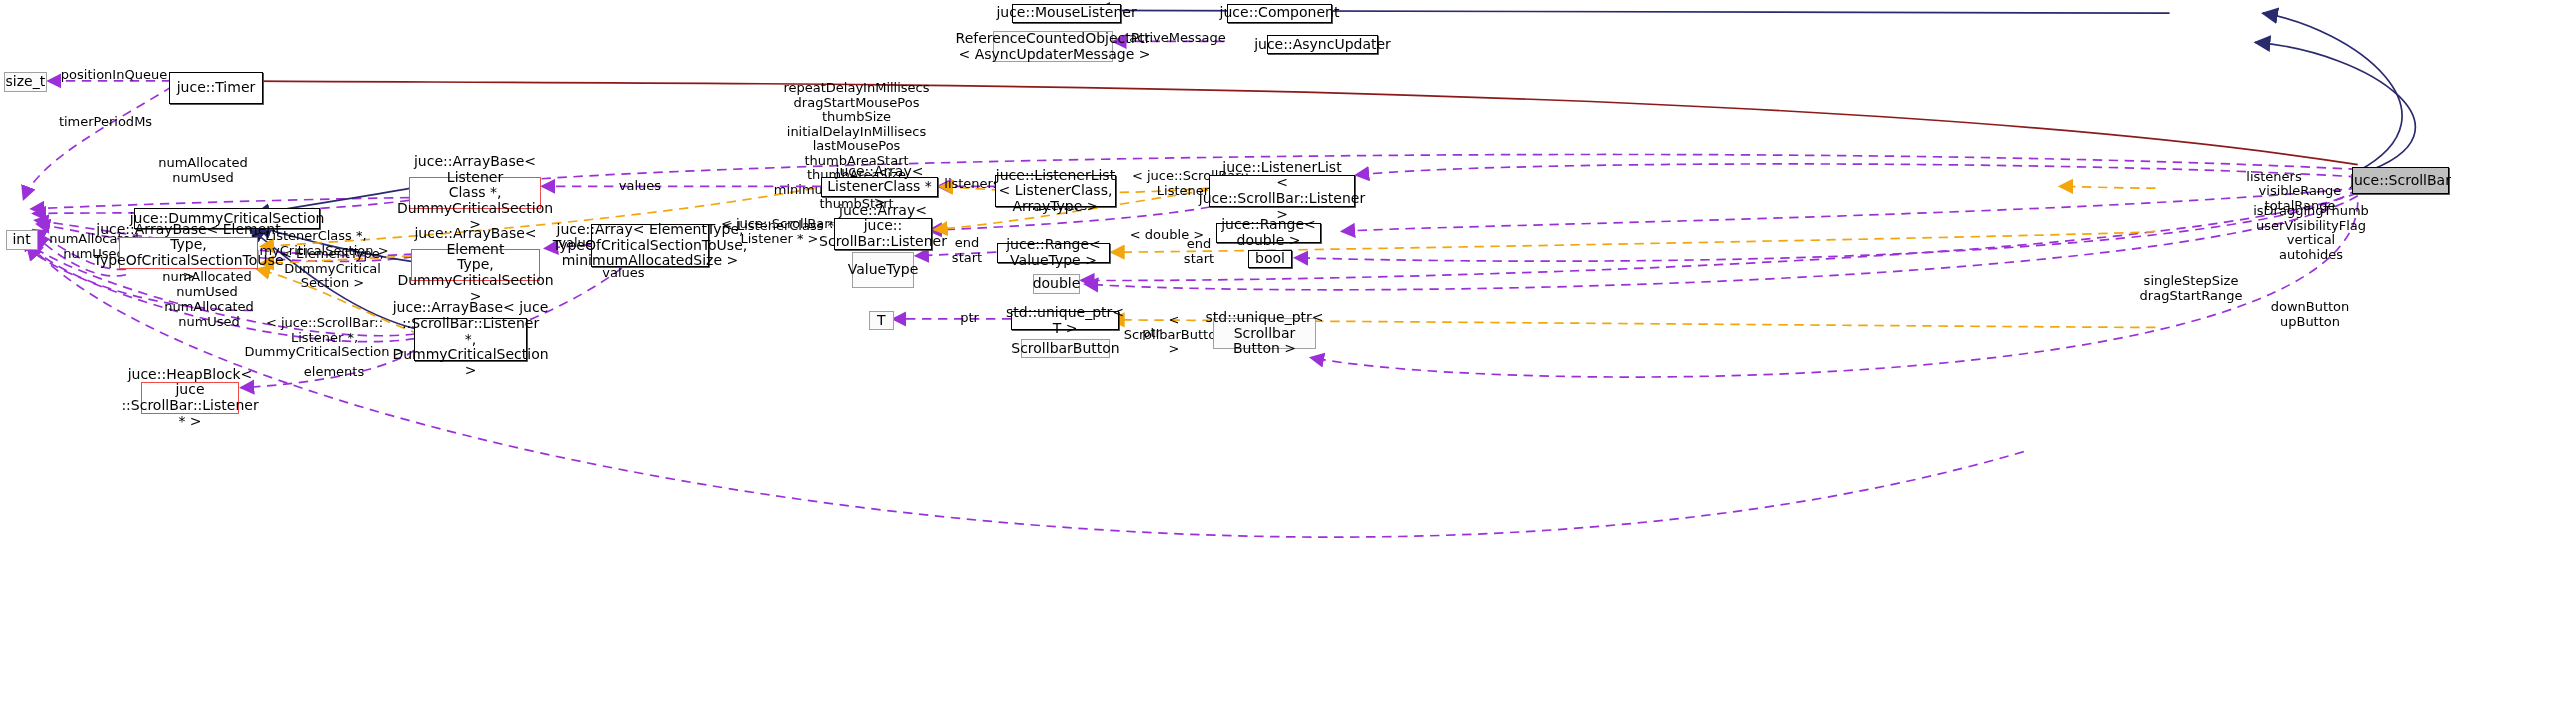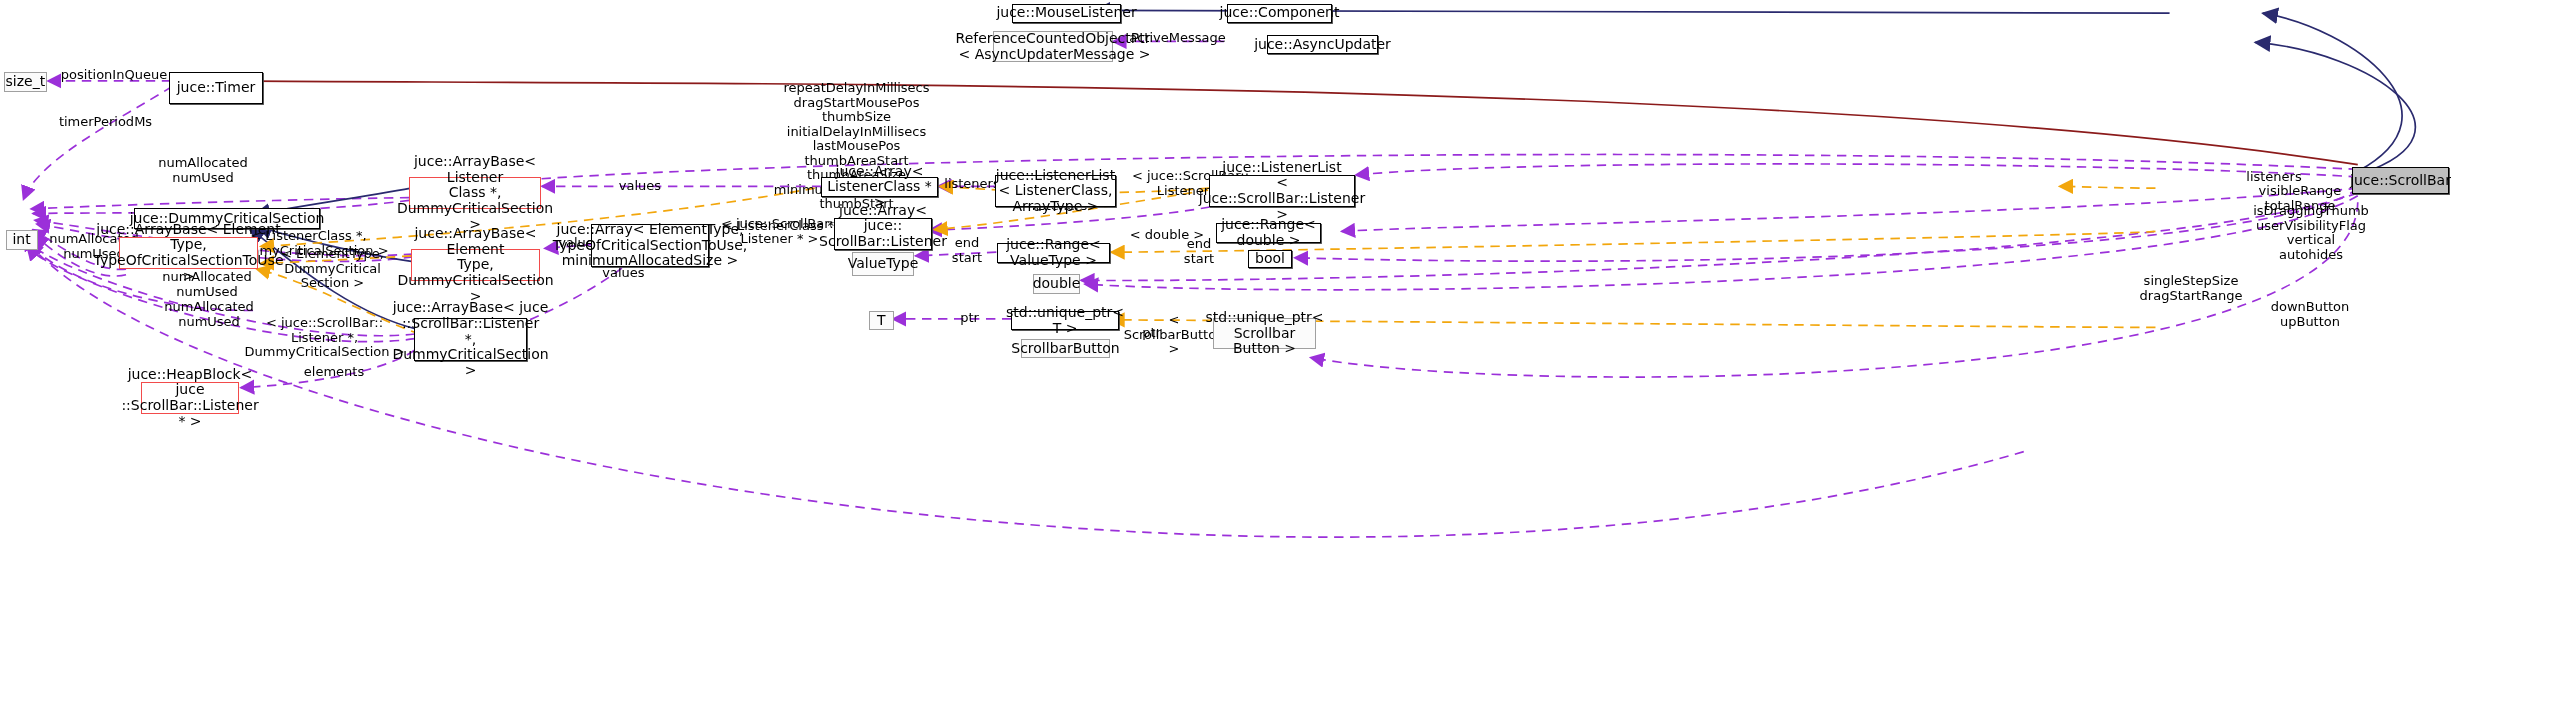--- a/index.html
+++ b/index.html
@@ -160,21 +160,21 @@
 
   <div class="node n-black" style="left:834px;top:218px; width:98px; height:32px;">juce::Array&lt; juce::
 ScrollBar::Listener * &gt;</div>
 
   <div class="node n-black" style="left:995px;top:175px; width:121px; height:32px;">juce::ListenerList
 &lt; ListenerClass, ArrayType &gt;</div>
 
   <div class="node n-black" style="left:1209px;top:175px; width:146px; height:32px;">juce::ListenerList
 &lt; juce::ScrollBar::Listener &gt;</div>
 
-  <div class="node n-grey" style="left:852px;top:252px; width:62px;  height:24px;">ValueType</div>
+  <div class="node n-grey" style="left:852px;top:252px; width:62px;  height:36px;">ValueType</div>
 
   <div class="node n-black" style="left:997px;top:243px; width:113px; height:20px;">juce::Range&lt; ValueType &gt;</div>
 
   <div class="node n-black" style="left:1216px;top:223px; width:105px; height:20px;">juce::Range&lt; double &gt;</div>
 
   <div class="node n-grey" style="left:1033px;top:274px; width:47px;  height:20px;">double</div>
 
   <div class="node n-black" style="left:1248px;top:250px; width:44px;  height:18px;">bool</div>
 
   <div class="node n-grey" style="left:869px;top:311px; width:24.5px;  height:19px;">T</div>

